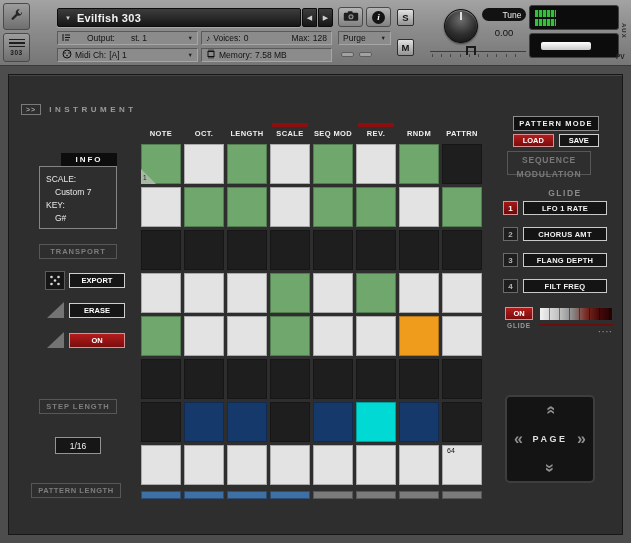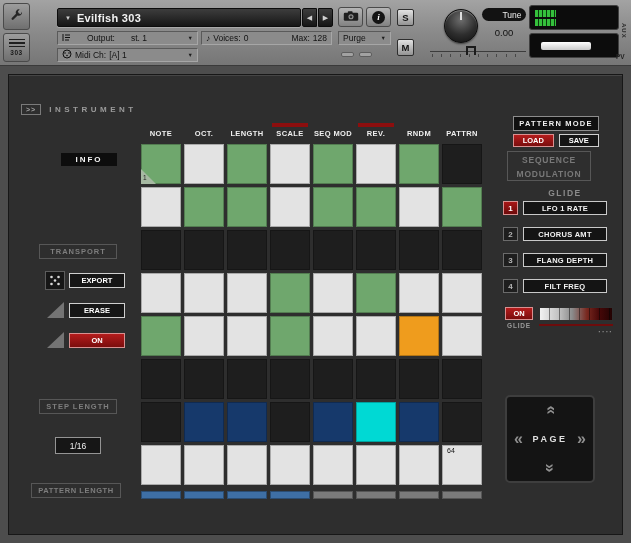--- a/index.html
+++ b/index.html
@@ -130,21 +130,21 @@
   .ramp { position:absolute; left:38px; width:0; height:0; border-bottom:16px solid #747474;
     border-left:17px solid rgba(0,0,0,0); }
   .ramp.erase { top:227px; } .ramp.on { top:257px; }
   .t-btn { position:absolute; left:60px; width:56px; height:15px; }
   .t-export { top:198px; } .t-erase { top:228px; } .t-on { top:258px; }
 
   .steplen-value { position:absolute; left:46px; top:362px; width:46px; height:17px; background:#161616;
     border:1px solid #949494; color:#f0f0f0; font-size:8.5px; display:flex; align-items:center; justify-content:center; }
 
   
-  .seqmod-box { position:absolute; left:498px; top:76px; width:84px; height:30px; border:1px solid #575757;
+  .seqmod-box { position:absolute; left:498px; top:76px; width:84px; height:24px; border:1px solid #575757;
     color:#787878; font-size:8.5px; font-weight:bold; letter-spacing:.8px; text-align:center; line-height:14px; padding-top:1px; }
   .assign-label { position:absolute; left:514px; top:113px; width:84px; text-align:center;
     color:#8b8b8b; font-size:8.5px; font-weight:bold; letter-spacing:1.5px; }
   .slots { position:absolute; left:494px; top:126px; display:flex; flex-direction:column; gap:12px; }
   .slot-row { display:flex; gap:5px; align-items:center; }
   .slot-num { width:15px; height:14px; background:#1e1e1e; border:1px solid #6b6b6b; color:#b5b5b5;
     font-size:8px; font-weight:bold; display:flex; align-items:center; justify-content:center; }
   .slot-num.active { background:linear-gradient(#a81616,#6d0b0b); border-color:#d89090; color:#fff; }
   .slot-label { width:84px; height:14px; background:#141414; border:1px solid #c9c9c9; color:#f2f2f2;
     font-size:7.5px; font-weight:bold; display:flex; align-items:center; justify-content:center; letter-spacing:.3px; }
@@ -233,20 +233,30 @@
           <circle cx="5" cy="5" r="4" fill="none" stroke="#111"></circle>
           <circle cx="3" cy="4" r=".8" fill="#111"></circle>
           <circle cx="7" cy="4" r=".8" fill="#111"></circle>
           <circle cx="5" cy="6.5" r=".8" fill="#111"></circle>
         </svg>
     </span>
     <span>Midi Ch:</span>
     <span>[A] 1</span>
     <span class="dd">▼</span>
   </div>
+  <div class="field f-memory">
+    <span>
+      <svg width="10" height="10" viewBox="0 0 10 10">
+          <rect x="2" y="2.5" width="6" height="5" fill="none" stroke="#111"></rect>
+          <path d="M3 .5v2M5 .5v2M7 .5v2M3 7.5v2M5 7.5v2M7 7.5v2" stroke="#111"></path>
+        </svg>
+    </span>
+    <span>Memory:</span>
+    <span>7.58 MB</span>
+  </div>
   <div class="purge-lights">
       <i></i>
       <i></i>
     </div>
 
   <div class="sm s">S</div>
   <div class="sm m">M</div>
   <div class="knob"></div>
   <div class="tune-pill">Tune</div>
   <div class="tune-value">0.00</div>
@@ -394,20 +404,26 @@
         <div class="pbar" style="background: rgb(62, 111, 165);"></div>
         <div class="pbar" style="background: rgb(62, 111, 165);"></div>
         <div class="pbar" style="background: rgb(123, 123, 123);"></div>
         <div class="pbar" style="background: rgb(123, 123, 123);"></div>
         <div class="pbar" style="background: rgb(123, 123, 123);"></div>
         <div class="pbar" style="background: rgb(123, 123, 123);"></div>
       </div>
   </div>
 
   <div class="info-tab">INFO</div>
+  <div class="info-box">
+    <div>SCALE:</div>
+    <div class="val">Custom 7</div>
+    <div>KEY:</div>
+    <div class="val">G#</div>
+  </div>
 
   <div class="ghost-label transport-label">TRANSPORT</div>
   <div class="dice">
     <svg width="14" height="13" viewBox="0 0 14 13">
         <circle cx="3.5" cy="3" r="1.3" fill="#d8d8d8"></circle>
         <circle cx="10.5" cy="3" r="1.3" fill="#d8d8d8"></circle>
         <circle cx="7" cy="6.5" r="1.3" fill="#d8d8d8"></circle>
         <circle cx="3.5" cy="10" r="1.3" fill="#d8d8d8"></circle>
         <circle cx="10.5" cy="10" r="1.3" fill="#d8d8d8"></circle>
       </svg>

